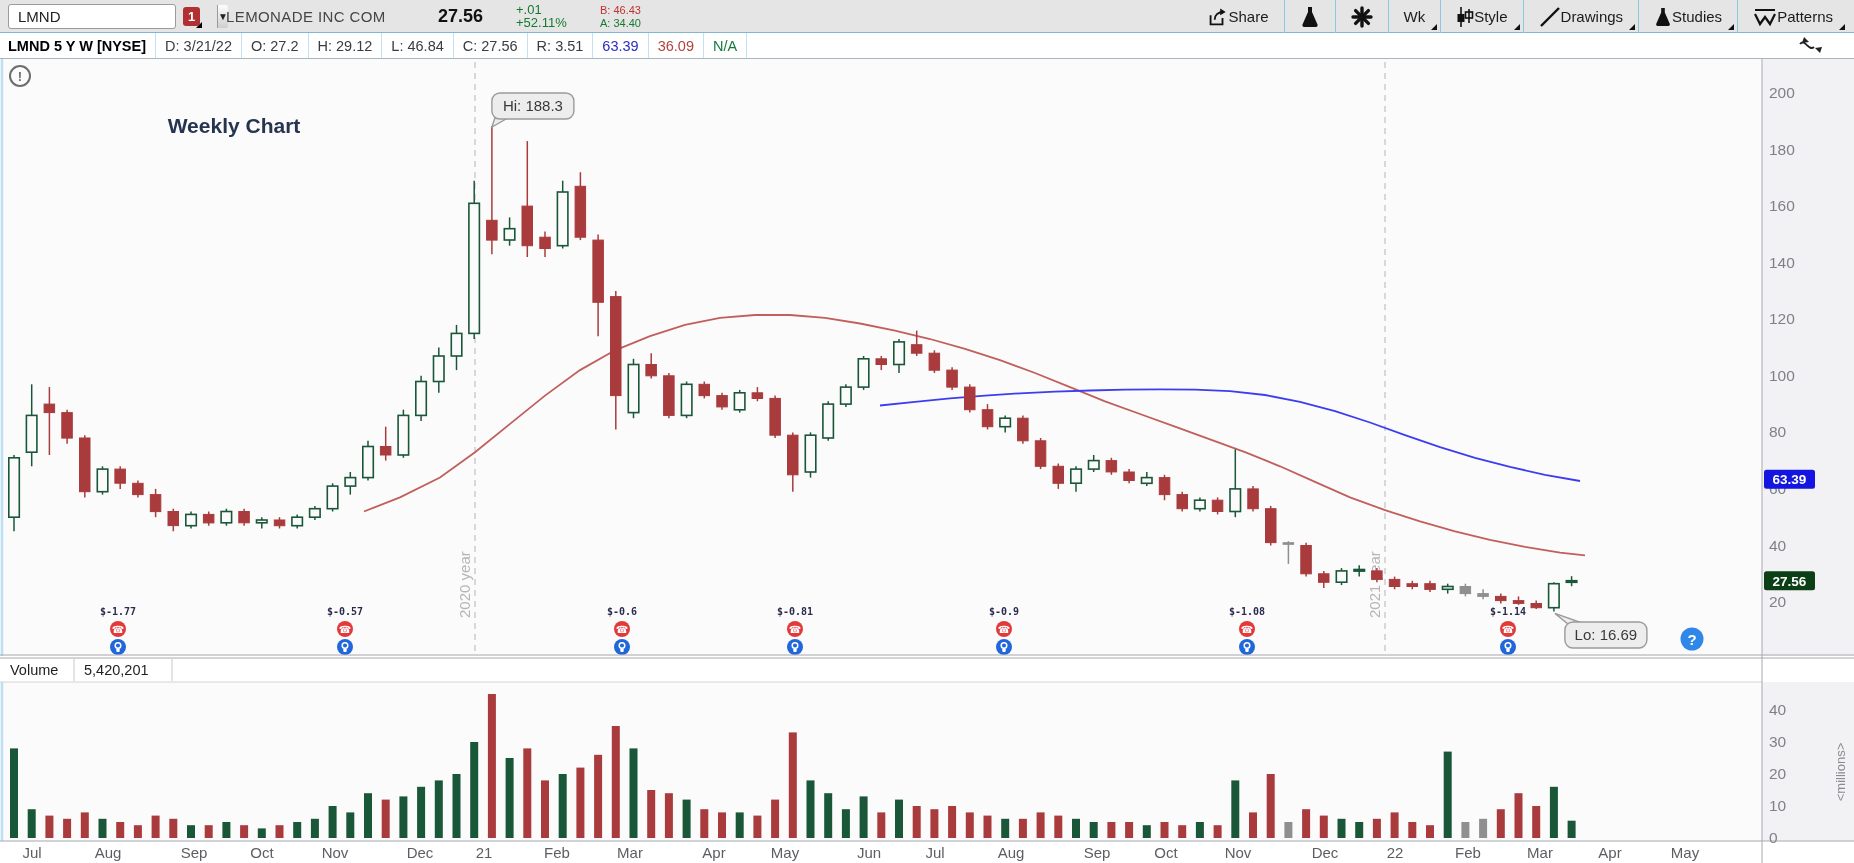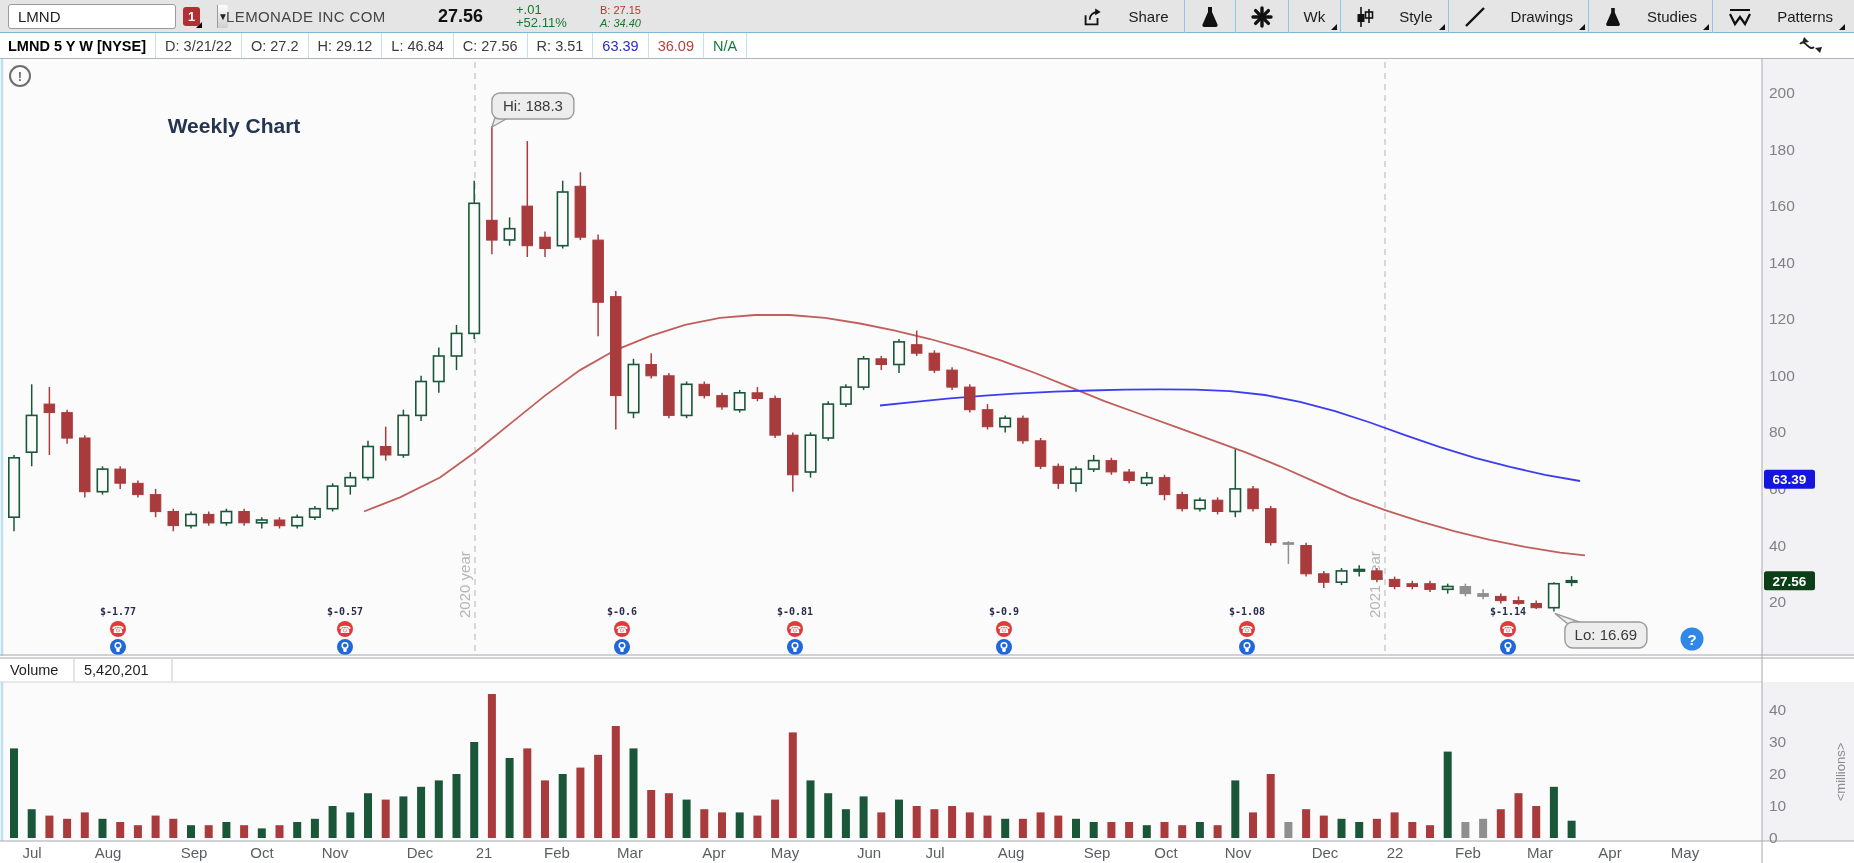--- a/index.html
+++ b/index.html
@@ -17,23 +17,23 @@
   .tk-drop { width:30px; height:23px; border-left:1px solid #9a9a9a; border-radius:0 2px 2px 0;
              background:linear-gradient(#fdfdfd,#cfcfcf); display:flex; align-items:center; justify-content:center;
              font-size:10px; color:#222; cursor:pointer; }
   .alert-badge { position:absolute; left:183px; top:7px; width:17px; height:19px; background:#b03033;
                  color:#fff; font-weight:bold; font-size:13px; border-radius:3px; text-align:center; line-height:19px; }
   .alert-badge .tri { position:absolute; right:-4px; bottom:-3px; }
   .company { position:absolute; left:226px; top:0; height:46px; line-height:33px; font-size:15px; color:#454545; letter-spacing:.4px; }
   .last-price { position:absolute; left:438px; top:0; height:33px; line-height:33px; font-size:18px; font-weight:bold; color:#111; }
   .chg-stack { position:absolute; left:516px; top:4px; font-size:13px; line-height:12.5px; color:#157a2e; }
   .ba-stack  { position:absolute; left:600px; top:4px; font-size:11px; line-height:12.5px; }
-  .ba-stack .bid { color:#c03131; } .ba-stack .ask { color:#157a2e;font-style:italic; }
+  .ba-stack .bid { color:#c03131; } .ba-stack .ask { color:#157a2e; }
   .tb-right { position:absolute; right:6px; top:0; height:33px; display:flex; align-items:stretch; }
-  .tb-btn { position:relative; display:flex; align-items:center; gap:25px; padding:0 15px;
+  .tb-btn { position:relative; display:flex; align-items:center; gap:0; padding:0 15px;
             font-size:15px; color:#1b1b1b; border-left:1px solid #8fc6e0; cursor:pointer; }
   .tb-btn:first-child { border-left:none; }
   .tri { width:0; height:0; border-left:6px solid transparent; border-bottom:6px solid #111; display:inline-block; }
   .tb-btn .corner { position:absolute; right:3px; bottom:3px; }
   .tb-btn svg { display:block; }
 
   
   .infobar { position:absolute; left:0; top:33px; width:1854px; height:26px; background:#ffffff;
              border-bottom:1px solid #a8b6bf; display:flex; align-items:stretch; font-size:14.5px; color:#3c3c3c; }
   .cell { display:flex; align-items:center; padding:0 9px; border-right:1px solid #c3e1f2; white-space:nowrap; }
@@ -57,21 +57,21 @@
       <span>1</span>
       <span class="tri" style="position:absolute;right:-2px;bottom:-2px;border-bottom-color:#000;"></span>
     </div>
     <div class="company">LEMONADE INC COM</div>
     <div class="last-price">27.56</div>
     <div class="chg-stack">
       <div>+.01</div>
       <div>+52.11%</div>
     </div>
     <div class="ba-stack">
-      <div class="bid">B: 27.15</div>
+      <div class="bid">B: 46.43</div>
       <div class="ask">A: 34.40</div>
     </div>
 
     <div class="tb-right">
       <div class="tb-btn">
         <svg width="22" height="22" viewBox="0 0 24 24">
           <path d="M5 10v10h13v-7" stroke="#111" fill="none" stroke-width="2"></path>
           <path d="M9.5 15c0-5.5 4-8.5 9.5-8.5" stroke="#111" fill="none" stroke-width="2"></path>
           <path d="M15.5 2.8l6 3.7-6 3.7z" fill="#111"></path>
         </svg>

